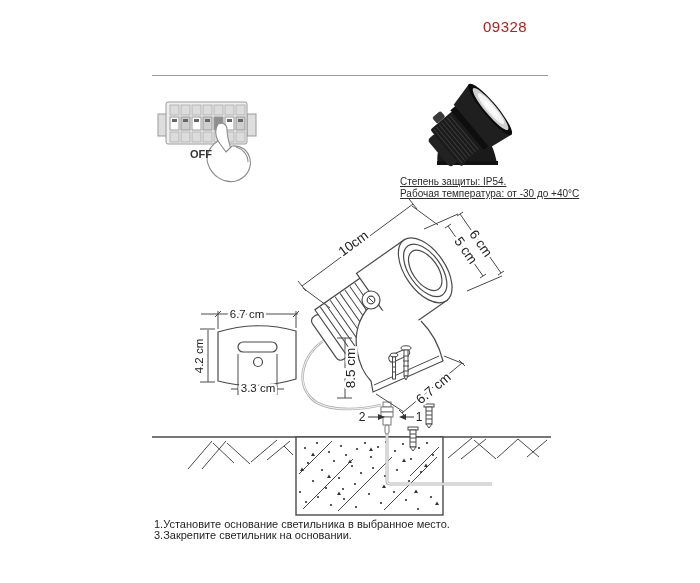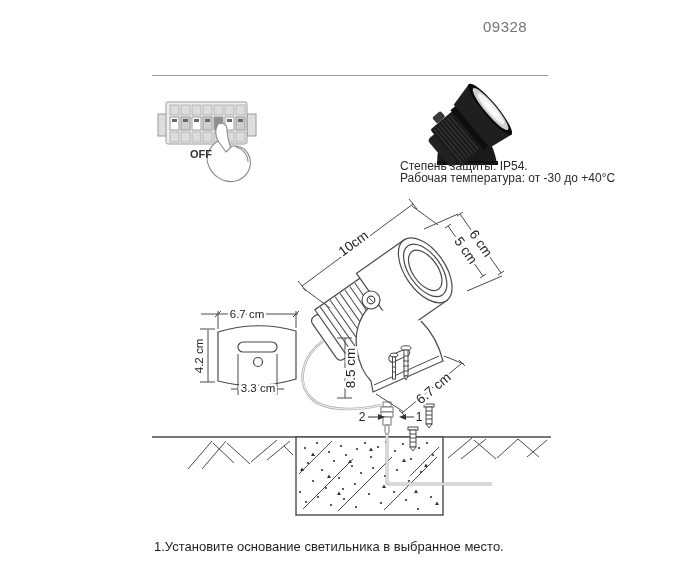--- a/index.html
+++ b/index.html
@@ -2,39 +2,39 @@
 <html><head>
 <meta charset="utf-8">
 <style>
   html,body { margin:0; padding:0; background:#fff; }
   .page {
     position:relative; width:700px; height:583px; background:#ffffff;
     font-family:"Liberation Sans", sans-serif; overflow:hidden;
   }
   .product-code {
     position:absolute; left:483px; top:18px;
-    font-size:15px; color:#737373; letter-spacing:.5px;
+    font-size:15px; color:#b91c1c; letter-spacing:.5px;
   }
   .divider {
     position:absolute; left:152px; top:75px; width:396px; height:1px;
     background:#9a9a9a;
   }
   svg.art { position:absolute; left:0; top:0; }
   svg text { font-family:"Liberation Sans", sans-serif; fill:#222; }
   .dim-label   { font-size:13.5px; stroke:#fff; stroke-width:5px; paint-order:stroke; }
   .dim-label-sm{ font-size:11.5px; stroke:#fff; stroke-width:5px; paint-order:stroke; }
   .callout-num { font-size:12px; }
   .off-label   { font-size:11px; font-weight:bold; fill:#333; }
   .spec {
-    position:absolute; left:400px; top:160px;
-    font-size:12px; line-height:12px; color:#2b2b2b; white-space:nowrap;
+    position:absolute; left:400px; top:176px;
+    font-size:10px; line-height:12px; color:#2b2b2b; white-space:nowrap;text-decoration:underline;
   }
   .instructions {
-    position:absolute; left:154px; top:541px;
-    font-size:13px; line-height:11px; color:#1f1f1f; white-space:nowrap;
+    position:absolute; left:154px; top:519px;
+    font-size:11px; line-height:11px; color:#1f1f1f; white-space:nowrap;
   }
 </style>
 </head>
 <body>
 
 <div class="page">
 
   <div class="product-code">09328</div>
   <div class="divider"></div>
 
@@ -305,15 +305,16 @@
     <text class="dim-label-sm" x="258" y="392" text-anchor="middle">3.3 cm</text>
   </svg>
 
   <div class="spec">
     <div>Степень защиты: IP54.</div>
     <div>Рабочая температура: от -30 до +40°C</div>
   </div>
 
   <div class="instructions">
     <div>1.Установите основание светильника в выбранное место.</div>
+    <div>3.Закрепите светильник на основании.</div>
   </div>
 
 </div>
 
 </body></html>

